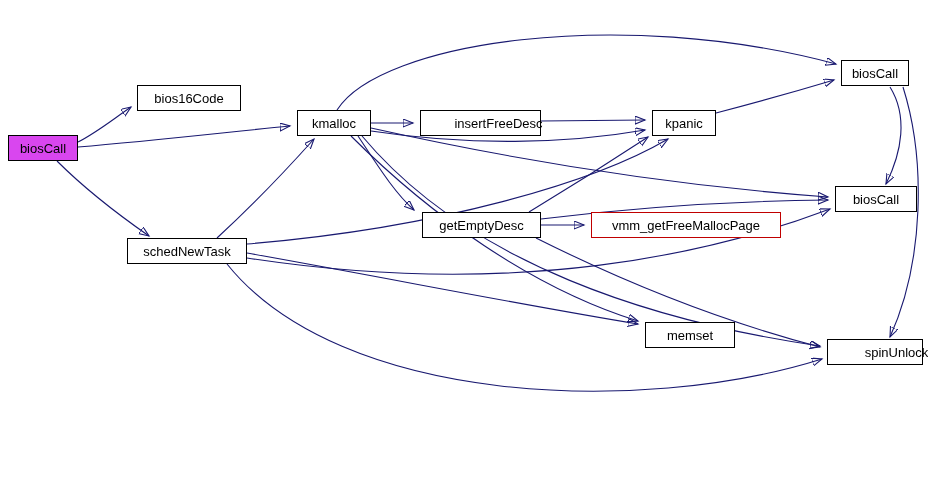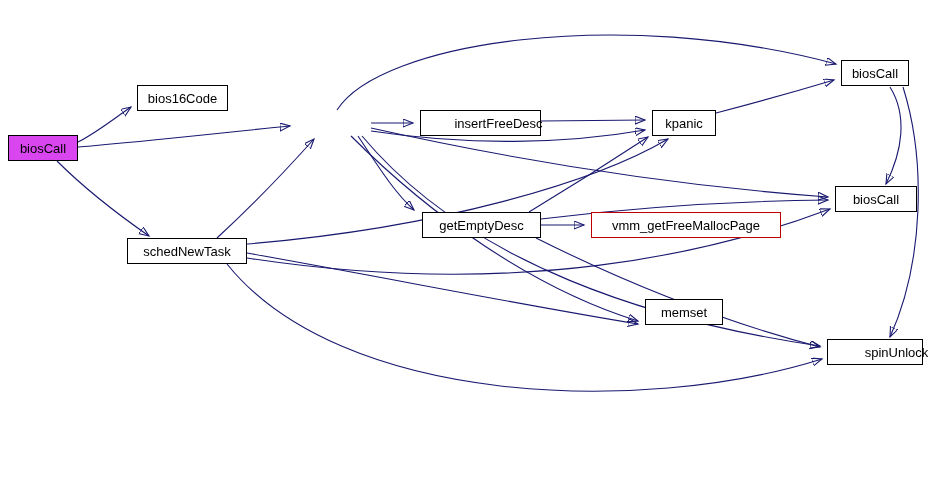--- a/index.html
+++ b/index.html
@@ -85,34 +85,35 @@
 
     <path d="M 217 238 C 252 206 288 168 314 139" marker-end="url(#arrow)"></path>
     <path d="M 247 244 C 440 228 595 182 668 139" marker-end="url(#arrow)"></path>
     <path d="M 247 253 C 398 280 522 305 638 324" marker-end="url(#arrow)"></path>
     <path d="M 247 258 C 520 300 716 252 830 209" marker-end="url(#arrow)"></path>
     <path d="M 227 264 C 340 405 640 416 822 359" marker-end="url(#arrow)"></path>
   </svg>
 
   <div class="node entry" style="left:8px; top:135px; width:70px; height:26px;">biosCall</div>
 
-  <div class="node" style="left:137px; top:85px; width:91px; height:26px;">bios16Code</div>
+  <div class="node" style="left:137px; top:85px; width:104px; height:26px;">bios16Code</div>
 
+  <div class="node" style="left:297px; top:110px; width:74px; height:26px;">kmalloc</div>
 
   <div class="node" style="left:420px; top:110px; width:121px; height:26px;padding-left:36px;">insertFreeDesc</div>
 
   <div class="node" style="left:652px; top:110px; width:64px; height:26px;">kpanic</div>
 
   <div class="node" style="left:841px; top:60px; width:68px; height:26px;">biosCall</div>
 
   <div class="node" style="left:835px; top:186px; width:82px; height:26px;">biosCall</div>
 
   <div class="node" style="left:422px; top:212px; width:119px; height:26px;">getEmptyDesc</div>
 
   <div class="node truncated" style="left:591px; top:212px; width:190px; height:26px;">vmm_getFreeMallocPage</div>
 
   <div class="node" style="left:127px; top:238px; width:120px; height:26px;">schedNewTask</div>
 
-  <div class="node" style="left:645px; top:299px; width:78px; height:26px;">memset</div>
+  <div class="node" style="left:645px; top:322px; width:90px; height:26px;">memset</div>
 
   <div class="node" style="left:827px; top:339px; width:96px; height:26px;padding-left:43px;">spinUnlock</div>
 
 </div>
 
 </body></html>

